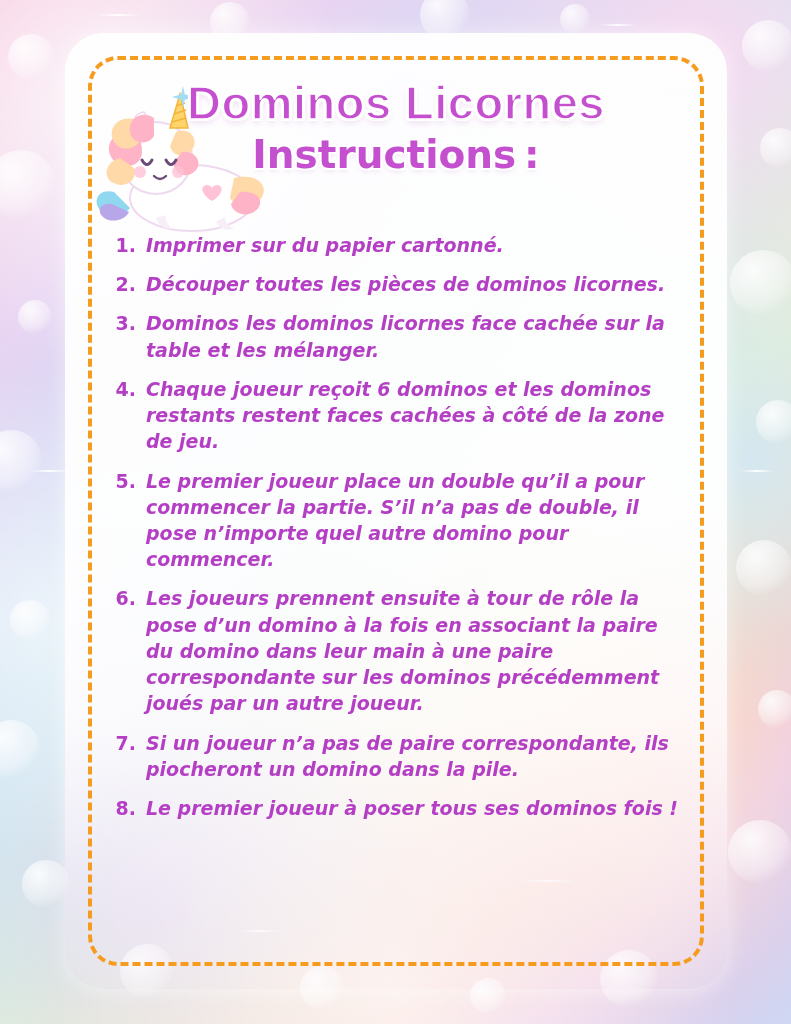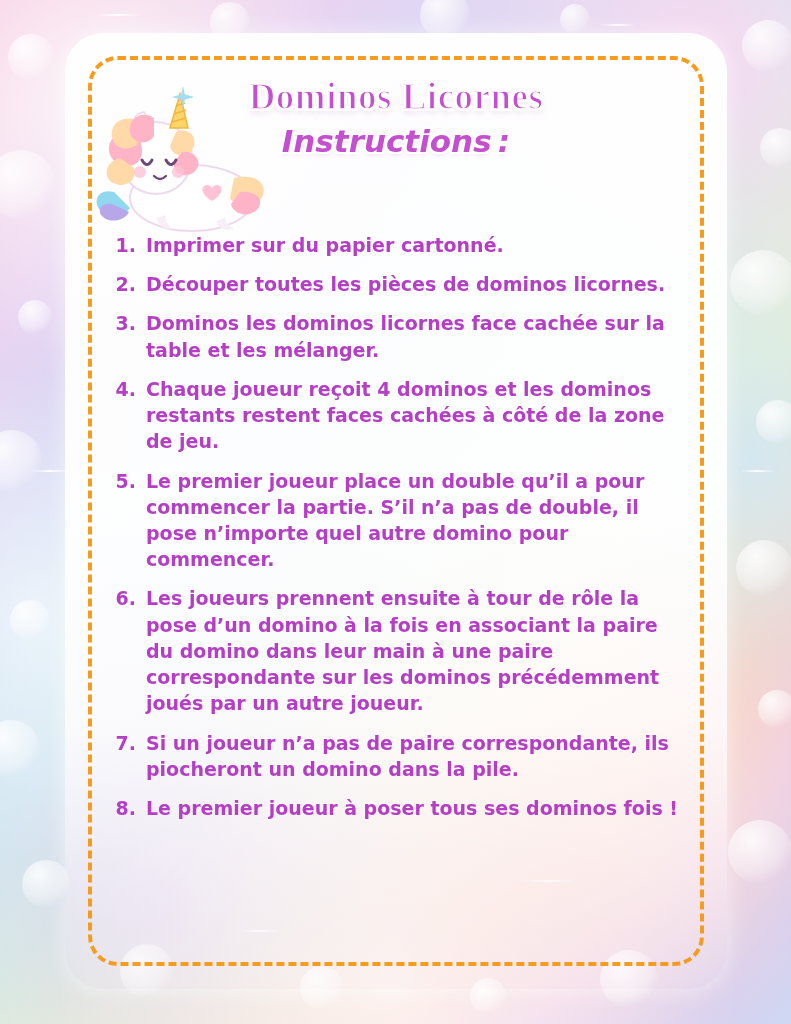--- a/index.html
+++ b/index.html
@@ -102,50 +102,49 @@
 
   
   .title-wrap {
     position: absolute;
     left: 88px;
     top: 78px;
     width: 616px;
     text-align: center;
   }
   .title {
-    font-family: Liberation Serif, serif;
+    font-family: Liberation Sans, sans-serif;
     font-weight: 900;
-    font-size: 37px;
+    font-size: 47px;
     letter-spacing: 0.5px;
     color: #c450cf;
     -webkit-text-stroke: 1.5px #ffffff;
     text-shadow:
       0 0 2px #ffffff,
       2px 2px 0 #ffffff,
       -2px 2px 0 #ffffff,
       2px -2px 0 #ffffff,
       -2px -2px 0 #ffffff,
       0 4px 6px rgba(160, 60, 170, 0.18);
     margin: 0;
     line-height: 1.05;
   }
   .subtitle {
     font-family: "DejaVu Sans", sans-serif;
     font-weight: 900;
-    font-size: 31px;
+    font-size: 39px;
     color: #c450cf;
     margin: 8px 0 11px 0;
     line-height: 1.05;
     text-shadow:
       2px 2px 0 #ffffff,
       -2px 2px 0 #ffffff,
       2px -2px 0 #ffffff,
       -2px -2px 0 #ffffff,
       0 3px 5px rgba(160, 60, 170, 0.16);
-    font-style: italic;
   }
 
   
   .unicorn {
     position: absolute;
     left: 84px;
     top: 92px;
     width: 200px;
     height: 150px;
   }
@@ -183,20 +182,21 @@
     color: #b43fc4;
     line-height: 1.38;
   }
   .step-text {
     flex: 1 1 auto;
     font-family: "DejaVu Sans", sans-serif;
     font-weight: 700;
     font-size: 19px;
     color: #b43fc4;
     line-height: 1.38;
+    font-style: italic;
   }
 </style>
 </head>
 <body>
 
 <div class="page">
 
   <div class="bokeh" style="left:8px;  top:34px;  width:46px; height:46px;"></div>
   <div class="bokeh" style="left:-14px; top:150px; width:70px; height:70px;"></div>
   <div class="bokeh" style="left:18px;  top:300px; width:34px; height:34px;"></div>
@@ -284,21 +284,21 @@
       <li class="step">
         <span class="step-num">2.</span>
         <span class="step-text">Découper toutes les pièces de dominos licornes.</span>
       </li>
       <li class="step">
         <span class="step-num">3.</span>
         <span class="step-text">Dominos les dominos licornes face cachée sur la table et les mélanger.</span>
       </li>
       <li class="step">
         <span class="step-num">4.</span>
-        <span class="step-text">Chaque joueur reçoit 4 dominos et les dominos restants restent faces cachées à côté de la zone de jeu.</span>
+        <span class="step-text">Chaque joueur reçoit 6 dominos et les dominos restants restent faces cachées à côté de la zone de jeu.</span>
       </li>
       <li class="step">
         <span class="step-num">5.</span>
         <span class="step-text">Le premier joueur place un double qu’il a pour commencer la partie. S’il n’a pas de double, il pose n’importe quel autre domino pour commencer.</span>
       </li>
       <li class="step">
         <span class="step-num">6.</span>
         <span class="step-text">Les joueurs prennent ensuite à tour de rôle la pose d’un domino à la fois en associant la paire du domino dans leur main à une paire correspondante sur les dominos précédemment joués par un autre joueur.</span>
       </li>
       <li class="step">

